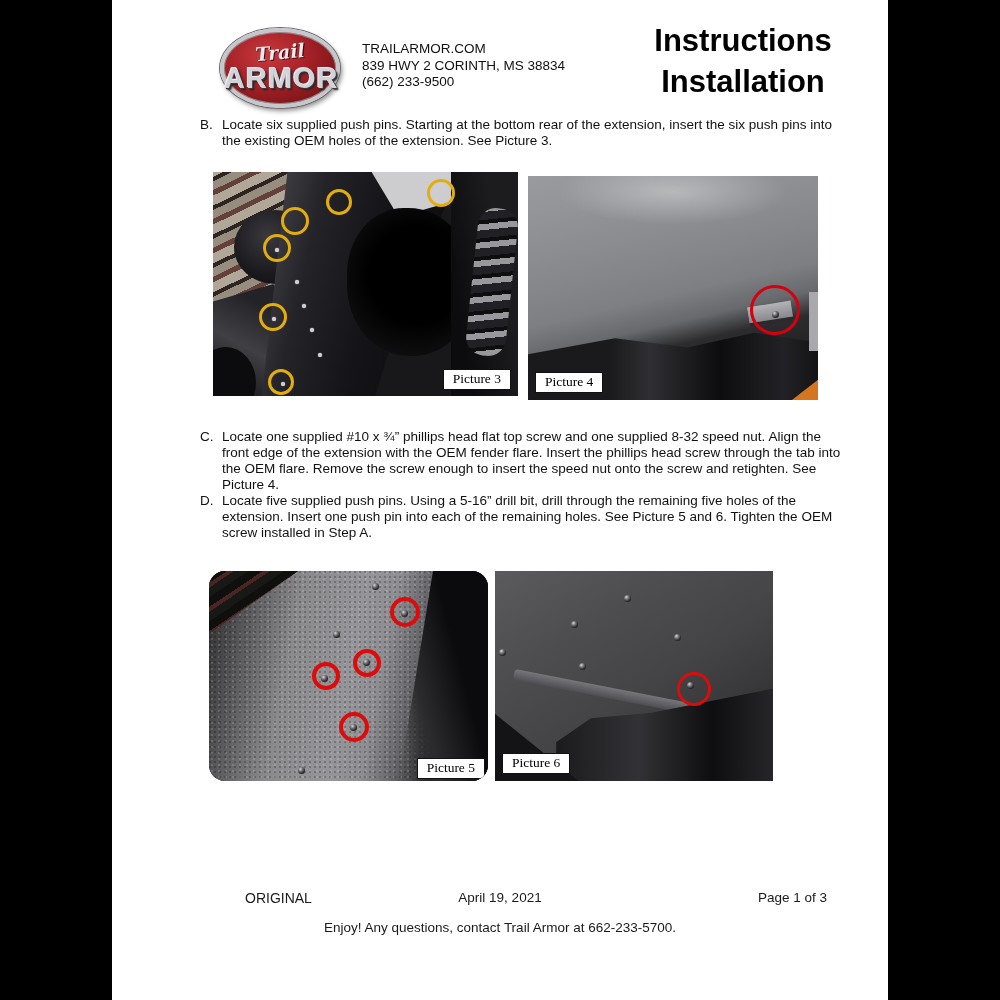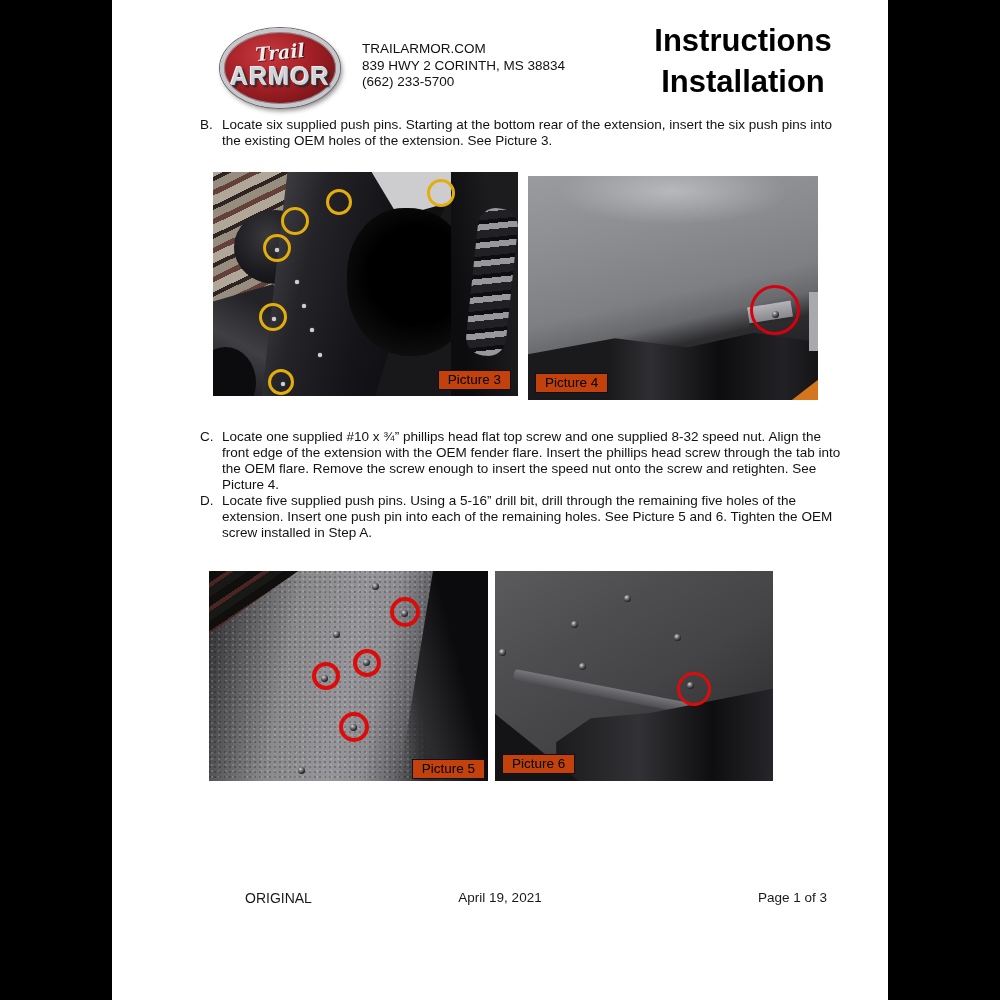--- a/index.html
+++ b/index.html
@@ -10,43 +10,43 @@
   
   .logo{position:absolute;left:106px;top:24px;width:124px;height:84px;}
   .logo-oval{position:absolute;left:2px;top:4px;width:112px;height:72px;border-radius:50%;
      background:radial-gradient(ellipse at 38% 32%, #c8393e 0%, #a32026 45%, #731316 85%, #5a0e11 100%);
      border:4px solid #c7c7cb;
      box-shadow:0 0 0 1px #6a6a6e, inset 0 0 0 1px #8a8a8e, 2px 3px 5px rgba(0,0,0,.45);}
   .logo-trail{position:absolute;left:0;top:9px;width:100%;text-align:center;
      font-family:"DejaVu Serif", serif;font-style:italic;font-weight:bold;font-size:19px;
      color:#ececef;transform:rotate(-5deg);text-shadow:1px 1px 0 #40090b;}
   .logo-armor{position:absolute;left:0;top:30px;width:100%;text-align:center;
-     font-weight:bold;font-size:25px;letter-spacing:1px;color:#d2d2d8;
+     font-weight:bold;font-size:29px;letter-spacing:1px;color:#d2d2d8;
      text-shadow:-1px -1px 0 #f2f2f4, 1px 1px 0 #3a3a3e, 2px 2px 2px #222;}
   .company{position:absolute;left:250px;top:41px;font-size:13.5px;line-height:16.5px;color:#111;}
   .doc-title{position:absolute;left:505px;top:20px;width:252px;text-align:center;
      font-size:31px;line-height:41px;font-weight:bold;color:#000;}
 
   
   .step{position:absolute;display:flex;font-size:13.5px;line-height:16px;color:#111;}
   .step-letter{width:22px;flex:none;}
   .step-text{width:622px;}
   .step-b{left:88px;top:117px;}
   .steps-cd{position:absolute;left:88px;top:429px;}
   .steps-cd .step{position:static;}
 
   
   .fig{position:absolute;overflow:hidden;background:#18181a;}
   .fig3{left:101px;top:172px;width:305px;height:224px;}
   .fig4{left:416px;top:176px;width:290px;height:224px;}
-  .fig5{left:97px;top:571px;width:279px;height:210px;}
+  .fig5{left:97px;top:571px;width:279px;height:210px;border-radius:16px;}
   .fig6{left:383px;top:571px;width:278px;height:210px;}
   .layer{position:absolute;}
-  .fig-label{position:absolute;background:#c2410c;border:1.5px solid #111;padding:1px 9px 2px 9px;
-     font-size:13.5px;color:#000;white-space:nowrap;}
+  .fig-label{position:absolute;background:#ffffff;border:1.5px solid #111;padding:1px 9px 2px 9px;
+     font-size:13.5px;color:#000;white-space:nowrap;font-family:Liberation Serif, serif;}
   .label-br{right:7px;bottom:6px;}
   .label-bl{left:7px;bottom:7px;}
   .label-br2{right:3px;bottom:2px;}
   .marker{position:absolute;border-style:solid;border-radius:50%;box-sizing:border-box;}
   .dot{position:absolute;border-radius:50%;}
   .dot-dark{width:7px;height:7px;background:radial-gradient(circle at 35% 30%, #d8d8da 0%, #7a7a7e 30%, #2b2b2d 65%, #141416 100%);}
   .dot-light{width:4px;height:4px;background:#cfcfd2;box-shadow:0 0 1px #fff;}
 
   
   .p3-shed{left:0;top:0;width:46%;height:62%;
@@ -121,21 +121,21 @@
 
     <div class="logo">
       <div class="logo-oval">
         <div class="logo-trail">Trail</div>
         <div class="logo-armor">ARMOR</div>
       </div>
     </div>
     <div class="company">
       <div>TRAILARMOR.COM</div>
       <div>839 HWY 2 CORINTH, MS 38834</div>
-      <div>(662) 233-5700</div>
+      <div>(662) 233-9500</div>
     </div>
     <div class="doc-title">
       <div>Instructions</div>
       <div>Installation</div>
     </div>
 
     <div class="step step-b">
       <div class="step-letter">B.</div>
       <div class="step-text">Locate six supplied push pins. Starting at the bottom rear of the extension, insert the six push pins into the existing OEM holes of the extension. See Picture 3.</div>
     </div>
@@ -217,15 +217,16 @@
         <div class="dot dot-dark" style="left: 3.5px; top: 77.5px;"></div>
         <div class="dot dot-dark" style="left: 83.5px; top: 91.5px;"></div>
         <div class="dot dot-dark" style="left: 178.5px; top: 62.5px;"></div>
         <div class="dot dot-dark" style="left: 191.5px; top: 110.5px;"></div>
         <div class="dot dot-dark" style="left: 128.5px; top: 23.5px;"></div>
       </div>
 
     <div class="footer-left">ORIGINAL</div>
     <div class="footer-center">April 19, 2021</div>
     <div class="footer-right">Page 1 of 3</div>
+    <div class="footer-note">Enjoy!  Any questions, contact Trail Armor at 662-233-5700.</div>
 
   </div>
 </div>
 
 </body></html>

